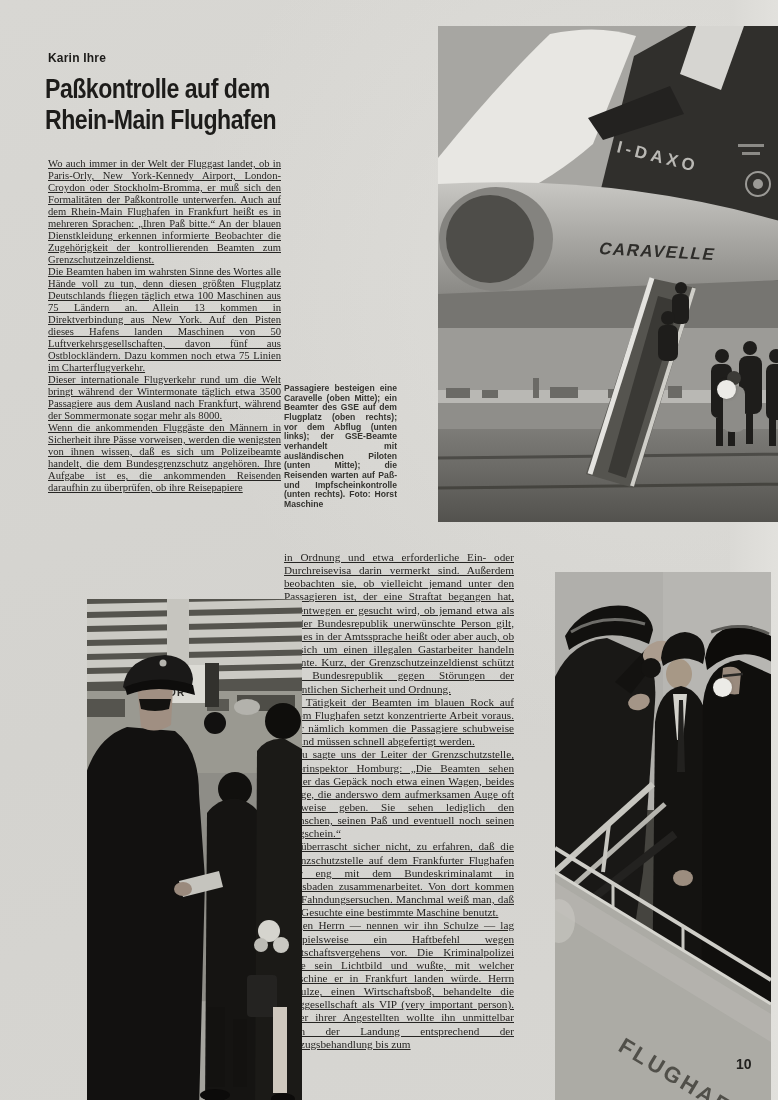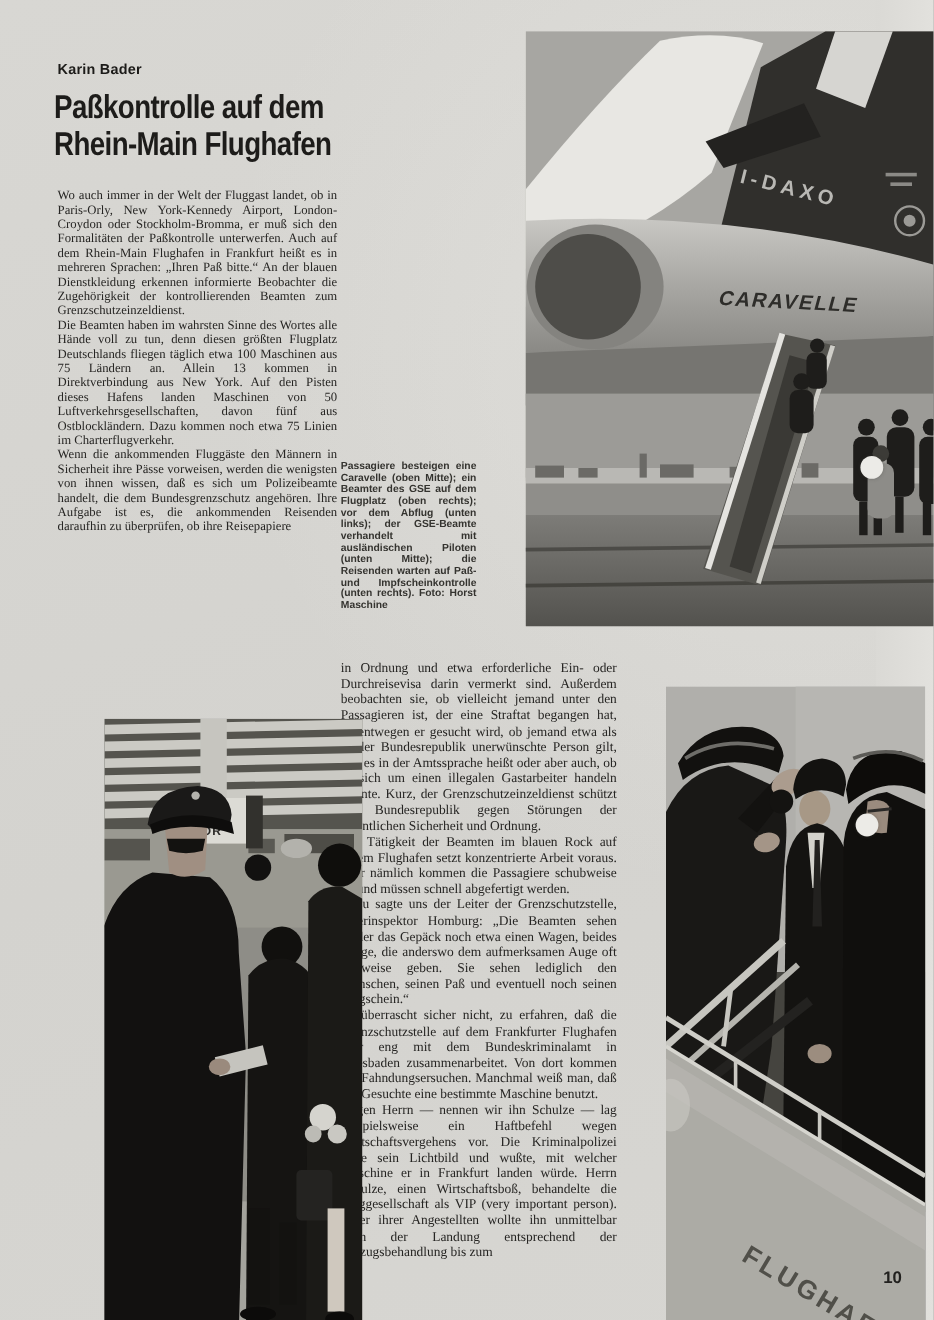--- a/index.html
+++ b/index.html
@@ -11,21 +11,21 @@
     font-family:"Liberation Serif", serif;color:#262523;
   }
   .paper-right{position:absolute;left:730px;top:0;width:48px;height:1100px;
     background:linear-gradient(90deg,#dad9d5,#e2e1dd);}
   .author{position:absolute;left:48px;top:51px;font-family:"Liberation Sans",sans-serif;
     font-weight:bold;font-size:12px;color:#1c1b19;letter-spacing:.2px;}
   .title{position:absolute;left:45px;top:74px;margin:0;font-family:"Liberation Sans",sans-serif;
     font-weight:bold;font-size:27.5px;line-height:30.5px;letter-spacing:-.6px;color:#1d1c1a;
     transform:scaleX(.84);transform-origin:left top;white-space:nowrap;}
   .col{position:absolute;text-align:justify;}
-  .col p{margin:0;}
+  .col p{margin:0;text-decoration:underline;}
   .col1{left:48px;top:158px;width:233px;font-size:10.6px;line-height:12px;}
   .col2{left:284px;top:551px;width:230px;font-size:11.2px;line-height:13.15px;}
   .caption{position:absolute;left:284px;top:384px;width:113px;
     font-family:"Liberation Sans",sans-serif;font-weight:bold;font-size:8.6px;
     line-height:9.65px;color:#34332f;text-align:justify;}
   .photo{position:absolute;display:block;}
   .photo svg{display:block;width:100%;height:100%;}
   .photo-top{left:398px;top:10px;width:354px;height:496px;}
   .photo-left{left:47px;top:583px;width:215px;height:510px;}
   .photo-right{left:515px;top:556px;width:216px;height:537px;}
@@ -38,27 +38,28 @@
   .hole-2{left:713px;top:678px;}
   svg text{font-family:"Liberation Sans",sans-serif;}
 </style>
 </head>
 <body>
 
 <div class="page">
 
   <div class="paper-right"></div>
 
-  <div class="author">Karin Bader</div>
+  <div class="author">Karin Ihre</div>
 
   <h1 class="title"><span>Paßkontrolle auf dem</span><br><span>Rhein-Main Flughafen</span></h1>
 
   <div class="col col1">
     <p>Wo auch immer in der Welt der Fluggast landet, ob in Paris-Orly, New York-Kennedy Airport, London-Croydon oder Stockholm-Bromma, er muß sich den Formalitäten der Paßkontrolle unterwerfen. Auch auf dem Rhein-Main Flughafen in Frankfurt heißt es in mehreren Sprachen: „Ihren Paß bitte.“ An der blauen Dienstkleidung erkennen informierte Beobachter die Zugehörigkeit der kontrollierenden Beamten zum Grenzschutzeinzeldienst.</p>
     <p>Die Beamten haben im wahrsten Sinne des Wortes alle Hände voll zu tun, denn diesen größten Flugplatz Deutschlands fliegen täglich etwa 100 Maschinen aus 75 Ländern an. Allein 13 kommen in Direktverbindung aus New York. Auf den Pisten dieses Hafens landen Maschinen von 50 Luftverkehrsgesellschaften, davon fünf aus Ostblockländern. Dazu kommen noch etwa 75 Linien im Charterflugverkehr.</p>
+    <p>Dieser internationale Flugverkehr rund um die Welt bringt während der Wintermonate täglich etwa 3500 Passagiere aus dem Ausland nach Frankfurt, während der Sommermonate sogar mehr als 8000.</p>
     <p>Wenn die ankommenden Fluggäste den Männern in Sicherheit ihre Pässe vorweisen, werden die wenigsten von ihnen wissen, daß es sich um Polizeibeamte handelt, die dem Bundesgrenzschutz angehören. Ihre Aufgabe ist es, die ankommenden Reisenden daraufhin zu überprüfen, ob ihre Reisepapiere</p>
   </div>
 
   <figure class="photo photo-top" role="img" aria-label="Passengers board a Caravelle jet via the rear airstair on the apron">
     <svg viewBox="0 0 354 496" preserveAspectRatio="none">
       <defs>
         <linearGradient id="nac" x1="0" y1="0" x2="0" y2="1">
           <stop offset="0" stop-color="#c8c7c3"></stop>
             <stop offset=".55" stop-color="#a5a4a0"></stop>
             <stop offset="1" stop-color="#8a8985"></stop>

